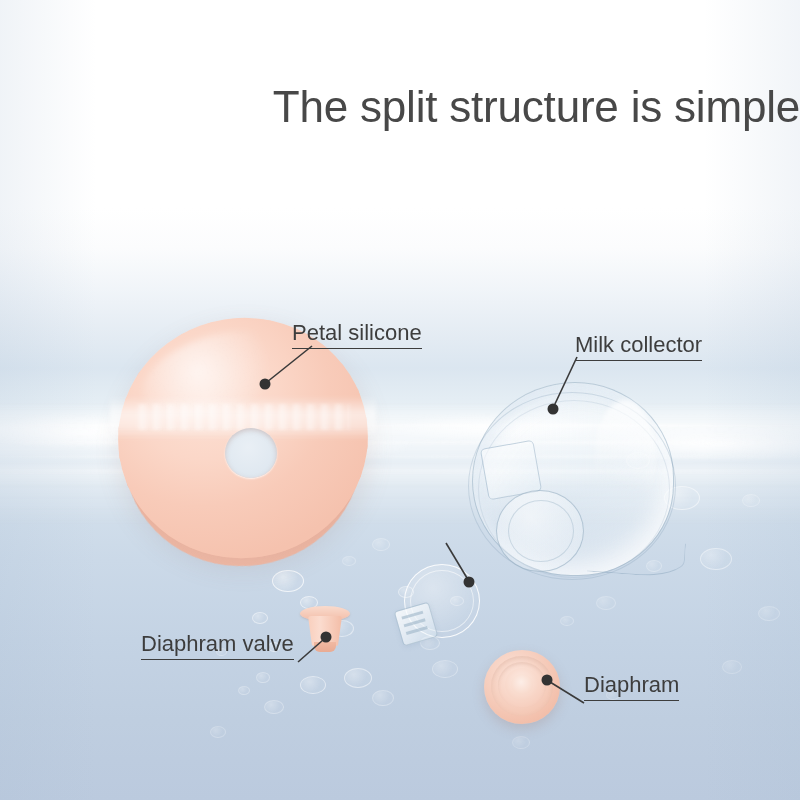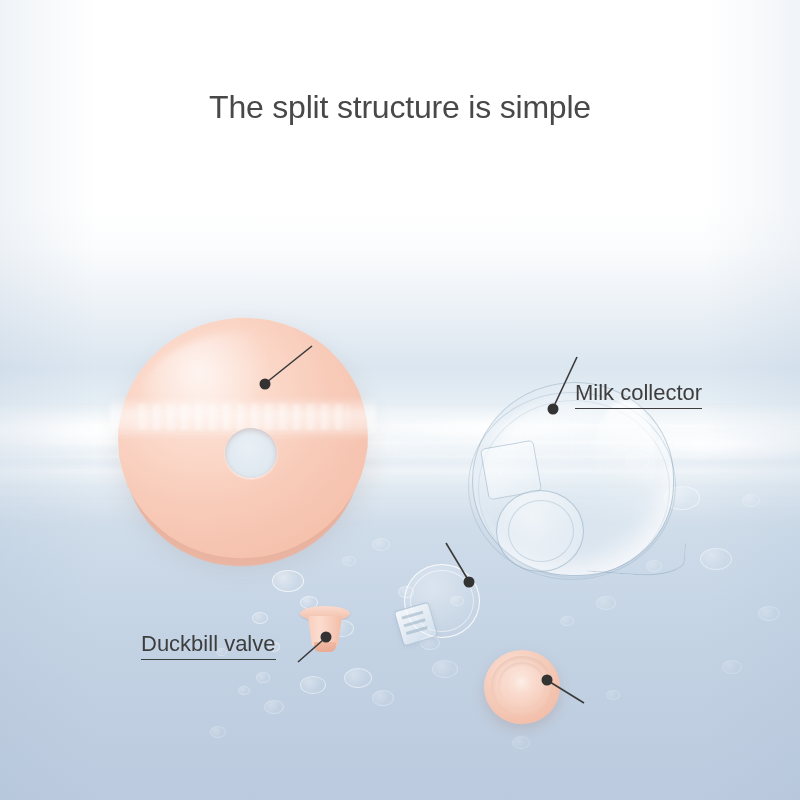--- a/index.html
+++ b/index.html
@@ -71,22 +71,22 @@
     position:absolute;border-radius:50%;
     border:1.6px solid rgba(255,255,255,.85);
     background:radial-gradient(circle at 34% 30%, rgba(255,255,255,.55), rgba(255,255,255,.05) 62%);
     filter:blur(.35px);
   }
   .bubble.soft{border-color:rgba(255,255,255,.6);}
 
   
   .title{
     position:absolute;left:0;top:82px;width:800px;
-    text-align:center;color:#484848;
-    font-size:32px;line-height:50px;font-weight:400;
+    text-align:right;color:#484848;
+    font-size:44px;line-height:50px;font-weight:400;
     letter-spacing:-0.2px;
   }
   .title .l2{display:block;}
 
   
   .label{position:absolute;color:#3d3d3d;font-size:22px;line-height:26px;white-space:nowrap;}
   .label .rule{display:block;height:0;border-bottom:1.6px solid #3d3d3d;margin-top:2px;}
 
   .leader{position:absolute;pointer-events:none;}
   .leader line{stroke:#3a3a3a;stroke-width:1.6;}
@@ -364,44 +364,49 @@
 
   <div class="title">
     <span>The split structure is simple</span>
   </div>
 
   <svg class="leader" style="left:250px;top:340px;" width="70" height="60">
     <line x1="62" y1="6" x2="17" y2="42"></line>
     <circle cx="15" cy="44" r="5.5"></circle>
   </svg>
   <div class="label" style="left:292px;top:320px;">
+    <span>Petal silicone</span>
     <span class="rule"></span>
   </div>
 
   <svg class="leader" style="left:540px;top:352px;" width="50" height="72">
     <line x1="37" y1="5" x2="14" y2="54"></line>
     <circle cx="13" cy="57" r="5.5"></circle>
   </svg>
-  <div class="label" style="left:575px;top:332px;margin-top:48px;">
+  <div class="label" style="left:575px;top:332px;">
     <span>Milk collector</span>
     <span class="rule"></span>
   </div>
 
   <svg class="leader" style="left:440px;top:538px;" width="46" height="58">
     <line x1="6" y1="5" x2="27" y2="40"></line>
     <circle cx="29" cy="44" r="5.5"></circle>
   </svg>
 
   <svg class="leader" style="left:290px;top:626px;" width="50" height="42">
     <line x1="8" y1="36" x2="33" y2="14"></line>
     <circle cx="36" cy="11" r="5.5"></circle>
   </svg>
   <div class="label" style="left:141px;top:631px;">
-    <span>Duckbill valve</span>
+    <span>Diaphram valve</span>
     <span class="rule"></span>
   </div>
 
   <svg class="leader" style="left:538px;top:670px;" width="56" height="40">
     <line x1="12" y1="12" x2="46" y2="33"></line>
     <circle cx="9" cy="10" r="5.5"></circle>
   </svg>
+  <div class="label" style="left:584px;top:672px;">
+    <span>Diaphram</span>
+    <span class="rule"></span>
+  </div>
 
 </div>
 
 </body></html>

